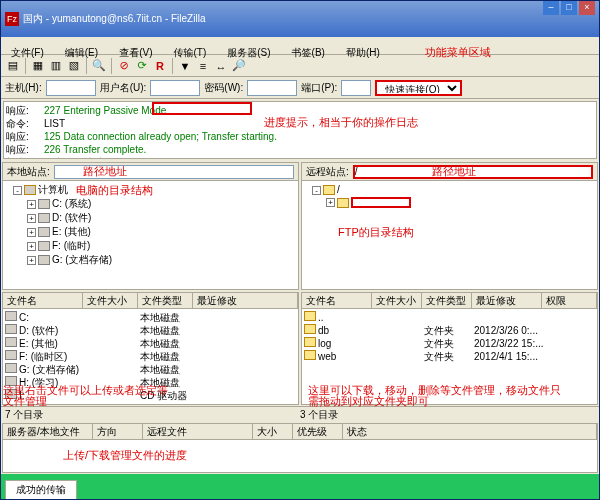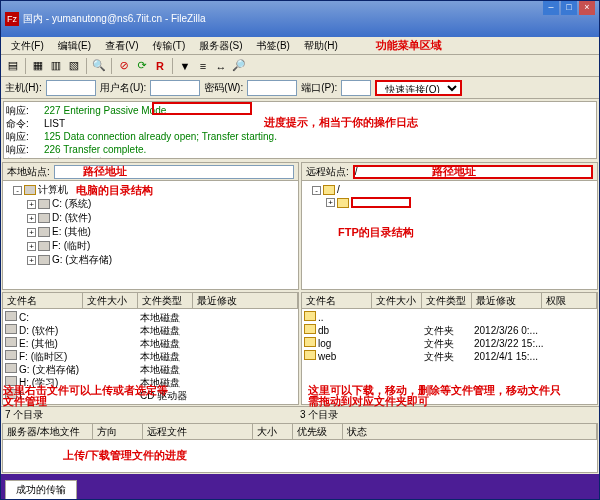--- a/index.html
+++ b/index.html
@@ -3,23 +3,23 @@
 <meta charset="utf-8">
 <style>
 *{margin:0;padding:0;box-sizing:border-box;font-family:"Microsoft YaHei",SimSun,sans-serif;font-size:10px}
 body{width:600px;height:500px;background:#ece9d8;border:1px solid #0a246a;overflow:hidden}
 .titlebar{height:36px;background:linear-gradient(#7b9fd8,#3d6fc9);color:#fff;display:flex;padding:0 4px;justify-content:space-between}
 .titlebar-left{display:flex;align-items:center;gap:4px}
 .win-btns{display:flex;gap:2px}
 .win-btn{width:16px;height:14px;background:#c75050;color:#fff;text-align:center;line-height:12px;font-size:9px}
 .win-btn.min{background:#3a79d4}
 .win-btn.max{background:#3a79d4}
-.menubar{height:18px;background:#ece9d8;display:flex;padding:1px 4px;gap:2px;border-bottom:1px solid #aca899}
+.menubar{height:18px;background:#ece9d8;display:flex;padding:8px 4px;gap:9px;border-bottom:1px solid #aca899}
 .menu-item{padding:1px 6px;font-size:10px}
-.anno-red{color:#d00;font-weight:bold;font-size:11px}
+.anno-red{color:#d00;font-weight:normal;font-size:11px}
 .toolbar{height:22px;background:#ece9d8;display:flex;align-items:center;padding:0 4px;gap:2px;border-bottom:1px solid #aca899}
 .tb-icon{width:16px;height:16px;display:inline-flex;align-items:center;justify-content:center;font-size:11px}
 .tb-sep{width:1px;height:16px;background:#aca899;margin:0 2px}
 .quickbar{height:22px;background:#ece9d8;display:flex;align-items:center;padding:0 4px;gap:4px;border-bottom:1px solid #aca899}
 .quickbar label{font-size:10px}
 .quickbar input{height:16px;border:1px solid #7f9db9;font-size:10px;padding:0 2px}
 .quickbar select{height:16px;border:1px solid #7f9db9;font-size:10px;background:#fff}
 .btn{border:1px solid #7f9db9;background:#ece9d8;padding:1px 4px;font-size:10px}
 .logpane{height:58px;background:#fff;border:1px solid #aca899;margin:2px;overflow:hidden;padding:2px;position:relative}
 .logrow{display:flex;gap:8px;font-size:10px;line-height:13px}
@@ -39,21 +39,21 @@
 .fp-col{padding:1px 4px;border-right:1px solid #aca899;font-size:10px}
 .fp-body{flex:1;padding:2px;font-size:10px;position:relative}
 .fp-row{display:flex;line-height:13px}
 .fp-icon{width:12px;height:10px;display:inline-block;margin-right:2px}
 .folder{background:#fce68c;border:1px solid #b8860b}
 .drive{background:#d4d0c8;border:1px solid #808080}
 .status{height:16px;background:#ece9d8;border-top:1px solid #aca899;padding:1px 4px;font-size:10px;display:flex}
 .status>div{flex:1}
 .queuepane{height:50px;border:1px solid #aca899;margin:1px;background:#fff}
 .qp-head{height:16px;background:#ece9d8;display:flex;border-bottom:1px solid #aca899}
-.tabs{height:26px;background:#4c1d95;display:flex;align-items:flex-end;padding:0 4px;border-bottom:1px solid #aca899}
+.tabs{height:26px;background:#22c55e;display:flex;align-items:flex-end;padding:0 4px;border-bottom:1px solid #aca899}
 .tab{border:1px solid #aca899;border-bottom:none;padding:2px 10px;background:#fff;font-size:10px}
 .statusbar{height:18px;background:#ece9d8;border-top:1px solid #aca899;display:flex;justify-content:flex-end;align-items:center;padding:0 8px;gap:6px;font-size:10px;color:#666}
 </style>
 </head>
 <body>
 
 <div class="titlebar">
   <div class="titlebar-left">
     <span style="background:#b00;width:14px;height:14px;display:inline-block;color:#fff;text-align:center;font-size:9px;line-height:14px">Fz</span>
     <span>国内 - yumanutong@ns6.7iit.cn - FileZilla</span>

